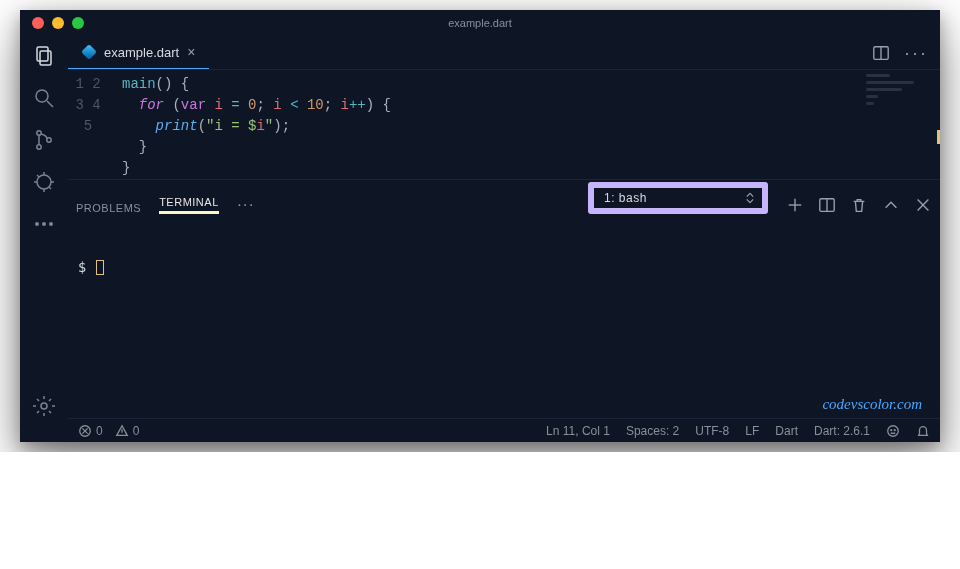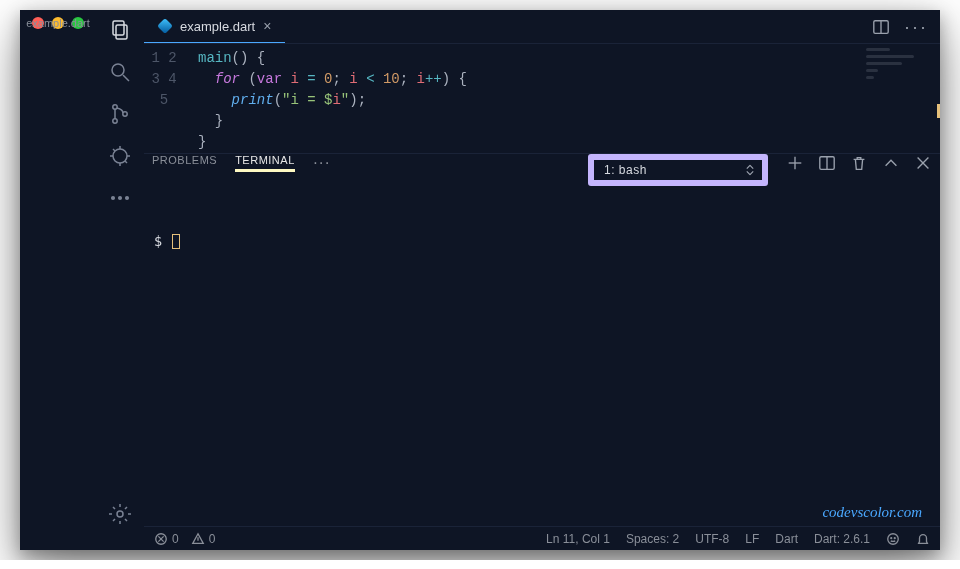--- a/index.html
+++ b/index.html
@@ -6,27 +6,27 @@
 body {
   background: #fff;
   font-family: -apple-system, BlinkMacSystemFont, "Segoe UI", sans-serif;
   display: flex;
   align-items: flex-start;
   justify-content: center;
   padding: 10px;
 }
 .window {
   width: 920px;
-  height: 540px;
+  height: 432px;
   background: #0e1525;
   border-radius: 0;
   overflow: hidden;
   box-shadow: 0 20px 50px rgba(0,0,0,0.45), 0 6px 16px rgba(0,0,0,0.3);
   display: flex;
-  flex-direction: row;
+  flex-direction: column;
   position: relative;
 }
 .titlebar {
   height: 26px;
   display: flex;
   align-items: center;
   padding: 0 12px;
   position: relative;
 }
 .traffic { display: flex; gap: 8px; }
@@ -124,21 +124,21 @@
 .yellow-mark { position:absolute; right:0; top:60px; width:3px; height:14px; background:#e5c07b; }
 .panel {
   border-top: 1px solid #1a2338;
   display: flex;
   flex-direction: column;
   flex: 1;
   min-height: 0;
 }
 .panel-tabs {
   display: flex;
-  align-items: flex-start;
+  align-items: flex-end;
   height: 34px;
   padding: 0 8px;
   gap: 18px;
   font-size: 11px;
   letter-spacing: 0.5px;
 }
 .ptab { color: #8a8f99; cursor: pointer; }
 .ptab.active { color: #e6e6e6; border-bottom: 3px solid #fef9c3; padding-bottom: 3px; }
 .panel-tabs .dots { color: #8a8f99; font-size: 16px; cursor: pointer; }
 .panel-spacer { flex: 1; }

